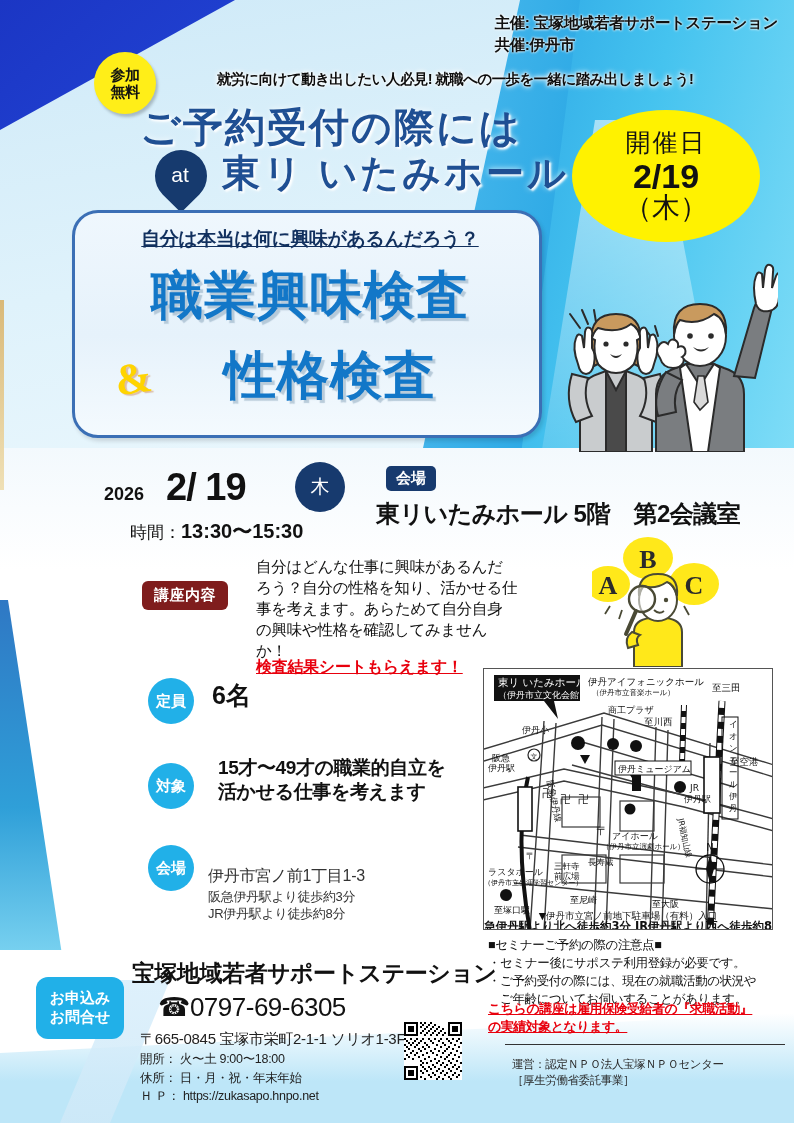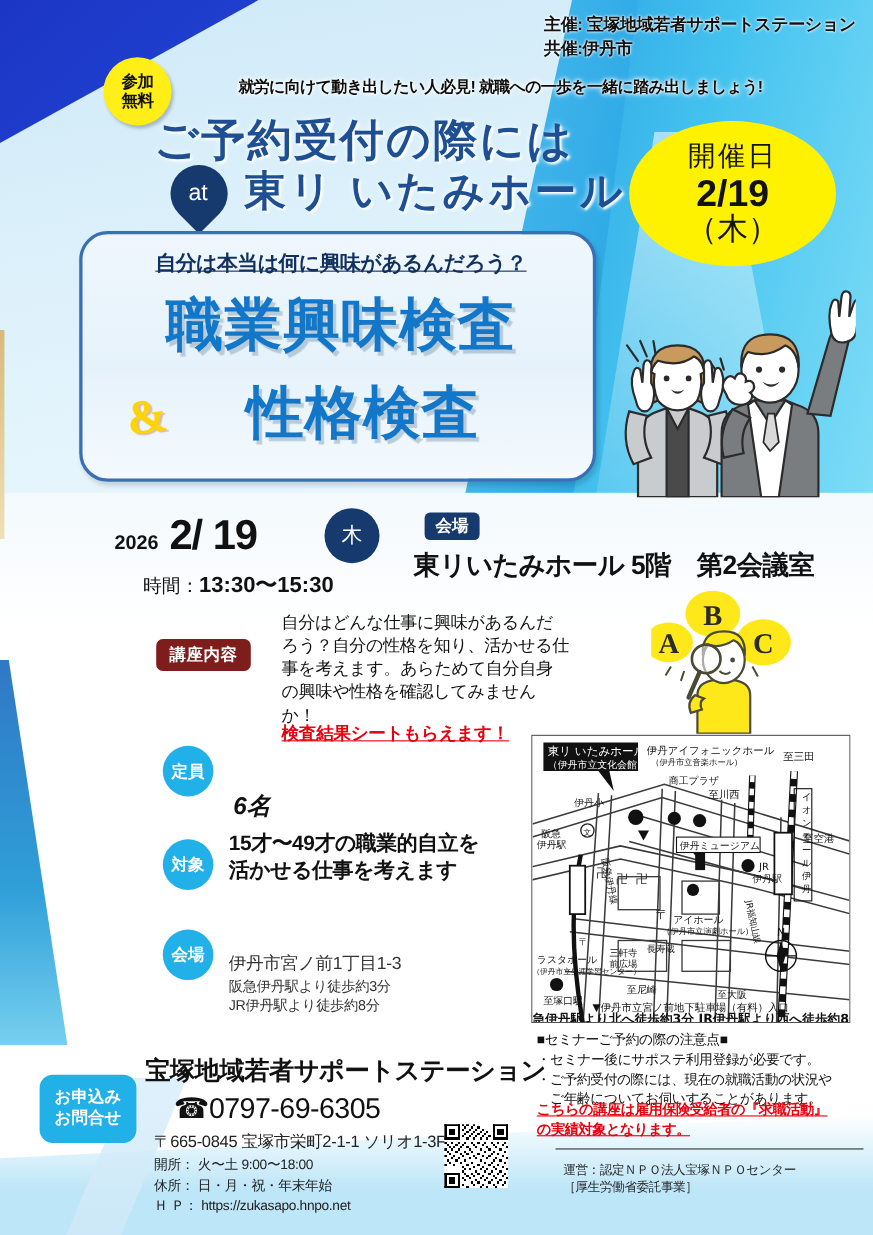--- a/index.html
+++ b/index.html
@@ -155,21 +155,21 @@
     transform: rotate(-8deg);
   }
 
   
   .people { position: absolute; left: 548px; top: 252px; width: 230px; height: 200px; }
   .abc-girl { position: absolute; left: 592px; top: 532px; width: 140px; height: 135px; }
 
   
   .date-line {
     position: absolute; left: 104px; top: 466px;
-    display: flex; align-items: baseline; gap: 10px; color: #111;
+    display: flex; align-items: baseline; gap: 22px; color: #111;
   }
   .dl-year { font-size: 18px; font-weight: 700; }
   .dl-md { font-size: 38px; font-weight: 700; letter-spacing: -1px; }
   .day-circle {
     position: absolute; left: 295px; top: 462px;
     width: 50px; height: 50px; border-radius: 50%;
     background: #173a6e; color: #fff;
     display: flex; align-items: center; justify-content: center;
     font-size: 19px; font-weight: 500;
   }
@@ -205,25 +205,25 @@
     position: absolute; left: 256px; top: 556px; width: 262px;
     font-size: 15.5px; line-height: 1.36; color: #111; letter-spacing: -0.3px;
   }
   .content-red {
     position: absolute; left: 256px; top: 657px;
     font-size: 16px; font-weight: 800; color: #e8000d;
     text-decoration: underline; letter-spacing: -0.3px;
   }
 
   .cap-value {
-    position: absolute; left: 212px; top: 718px;
-    font-size: 22px; font-weight: 800; color: #111; font-style: italic;
+    position: absolute; left: 212px; top: 679px;
+    font-size: 25px; font-weight: 800; color: #111;
   }
   .tgt-value {
-    position: absolute; left: 208px; top: 756px;
+    position: absolute; left: 218px; top: 756px;
     font-size: 19px; font-weight: 800; color: #111; line-height: 1.28;
     letter-spacing: -0.4px;
   }
   .ven-name {
     position: absolute; left: 208px; top: 836px;
     font-size: 24px; font-weight: 800; color: #111; letter-spacing: -0.3px;
   }
   .ven-addr {
     position: absolute; left: 208px; top: 866px;
     font-size: 16px; color: #333; letter-spacing: -0.3px;

